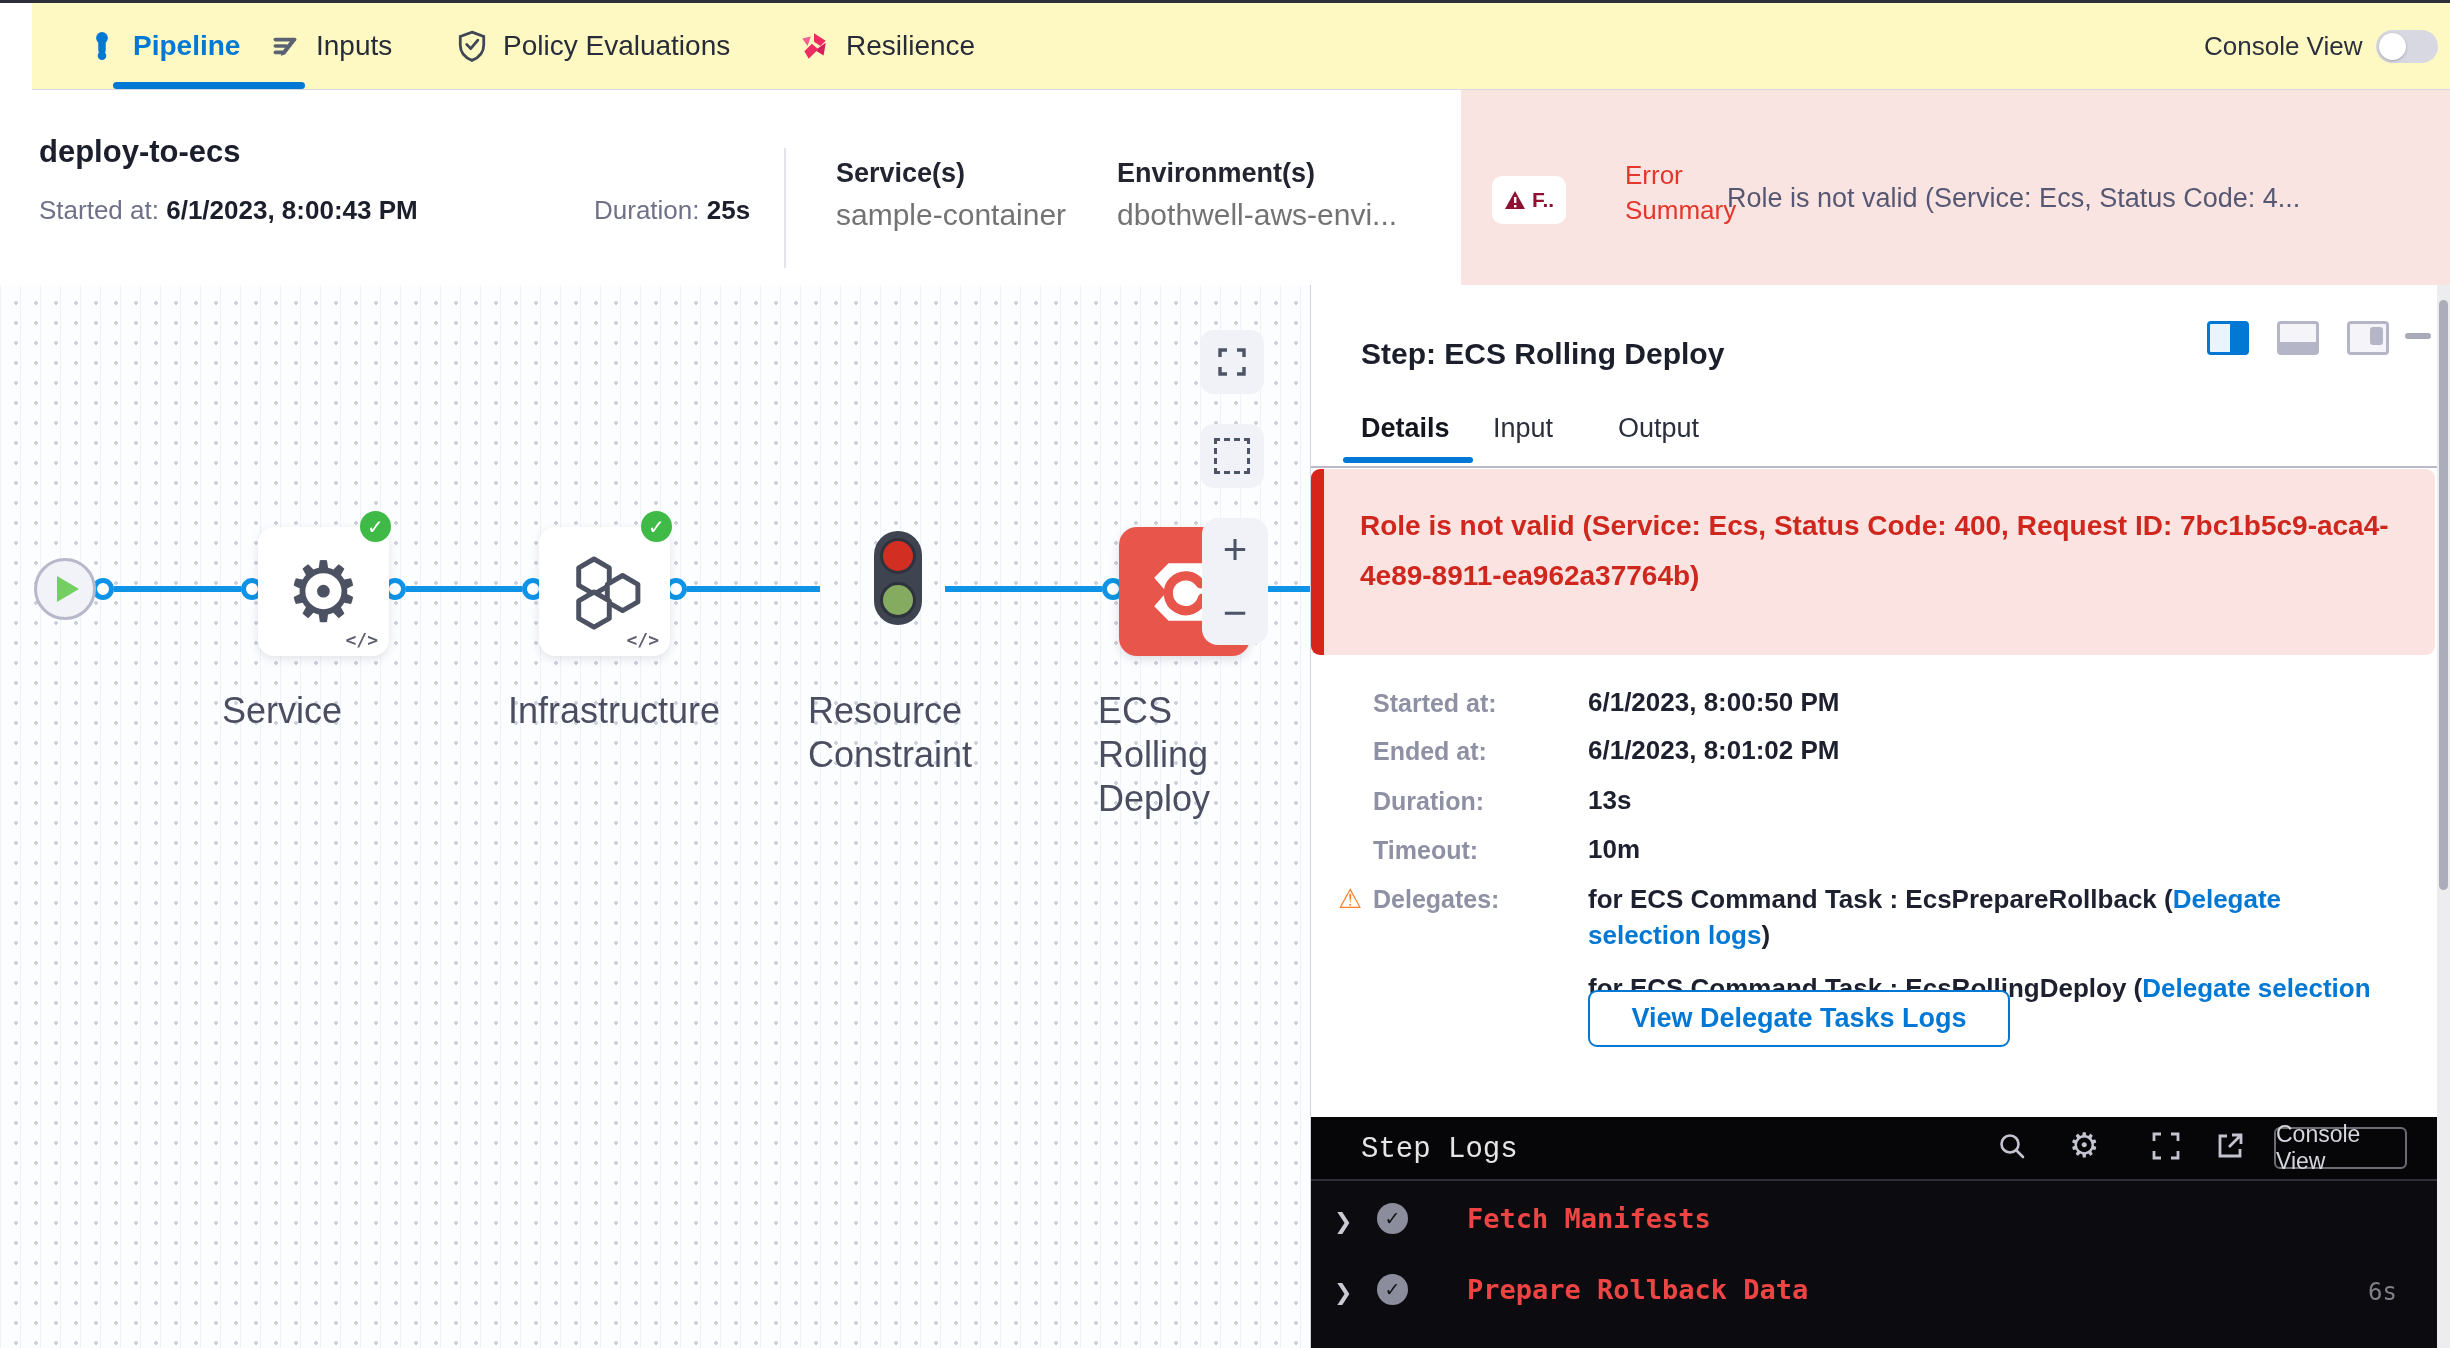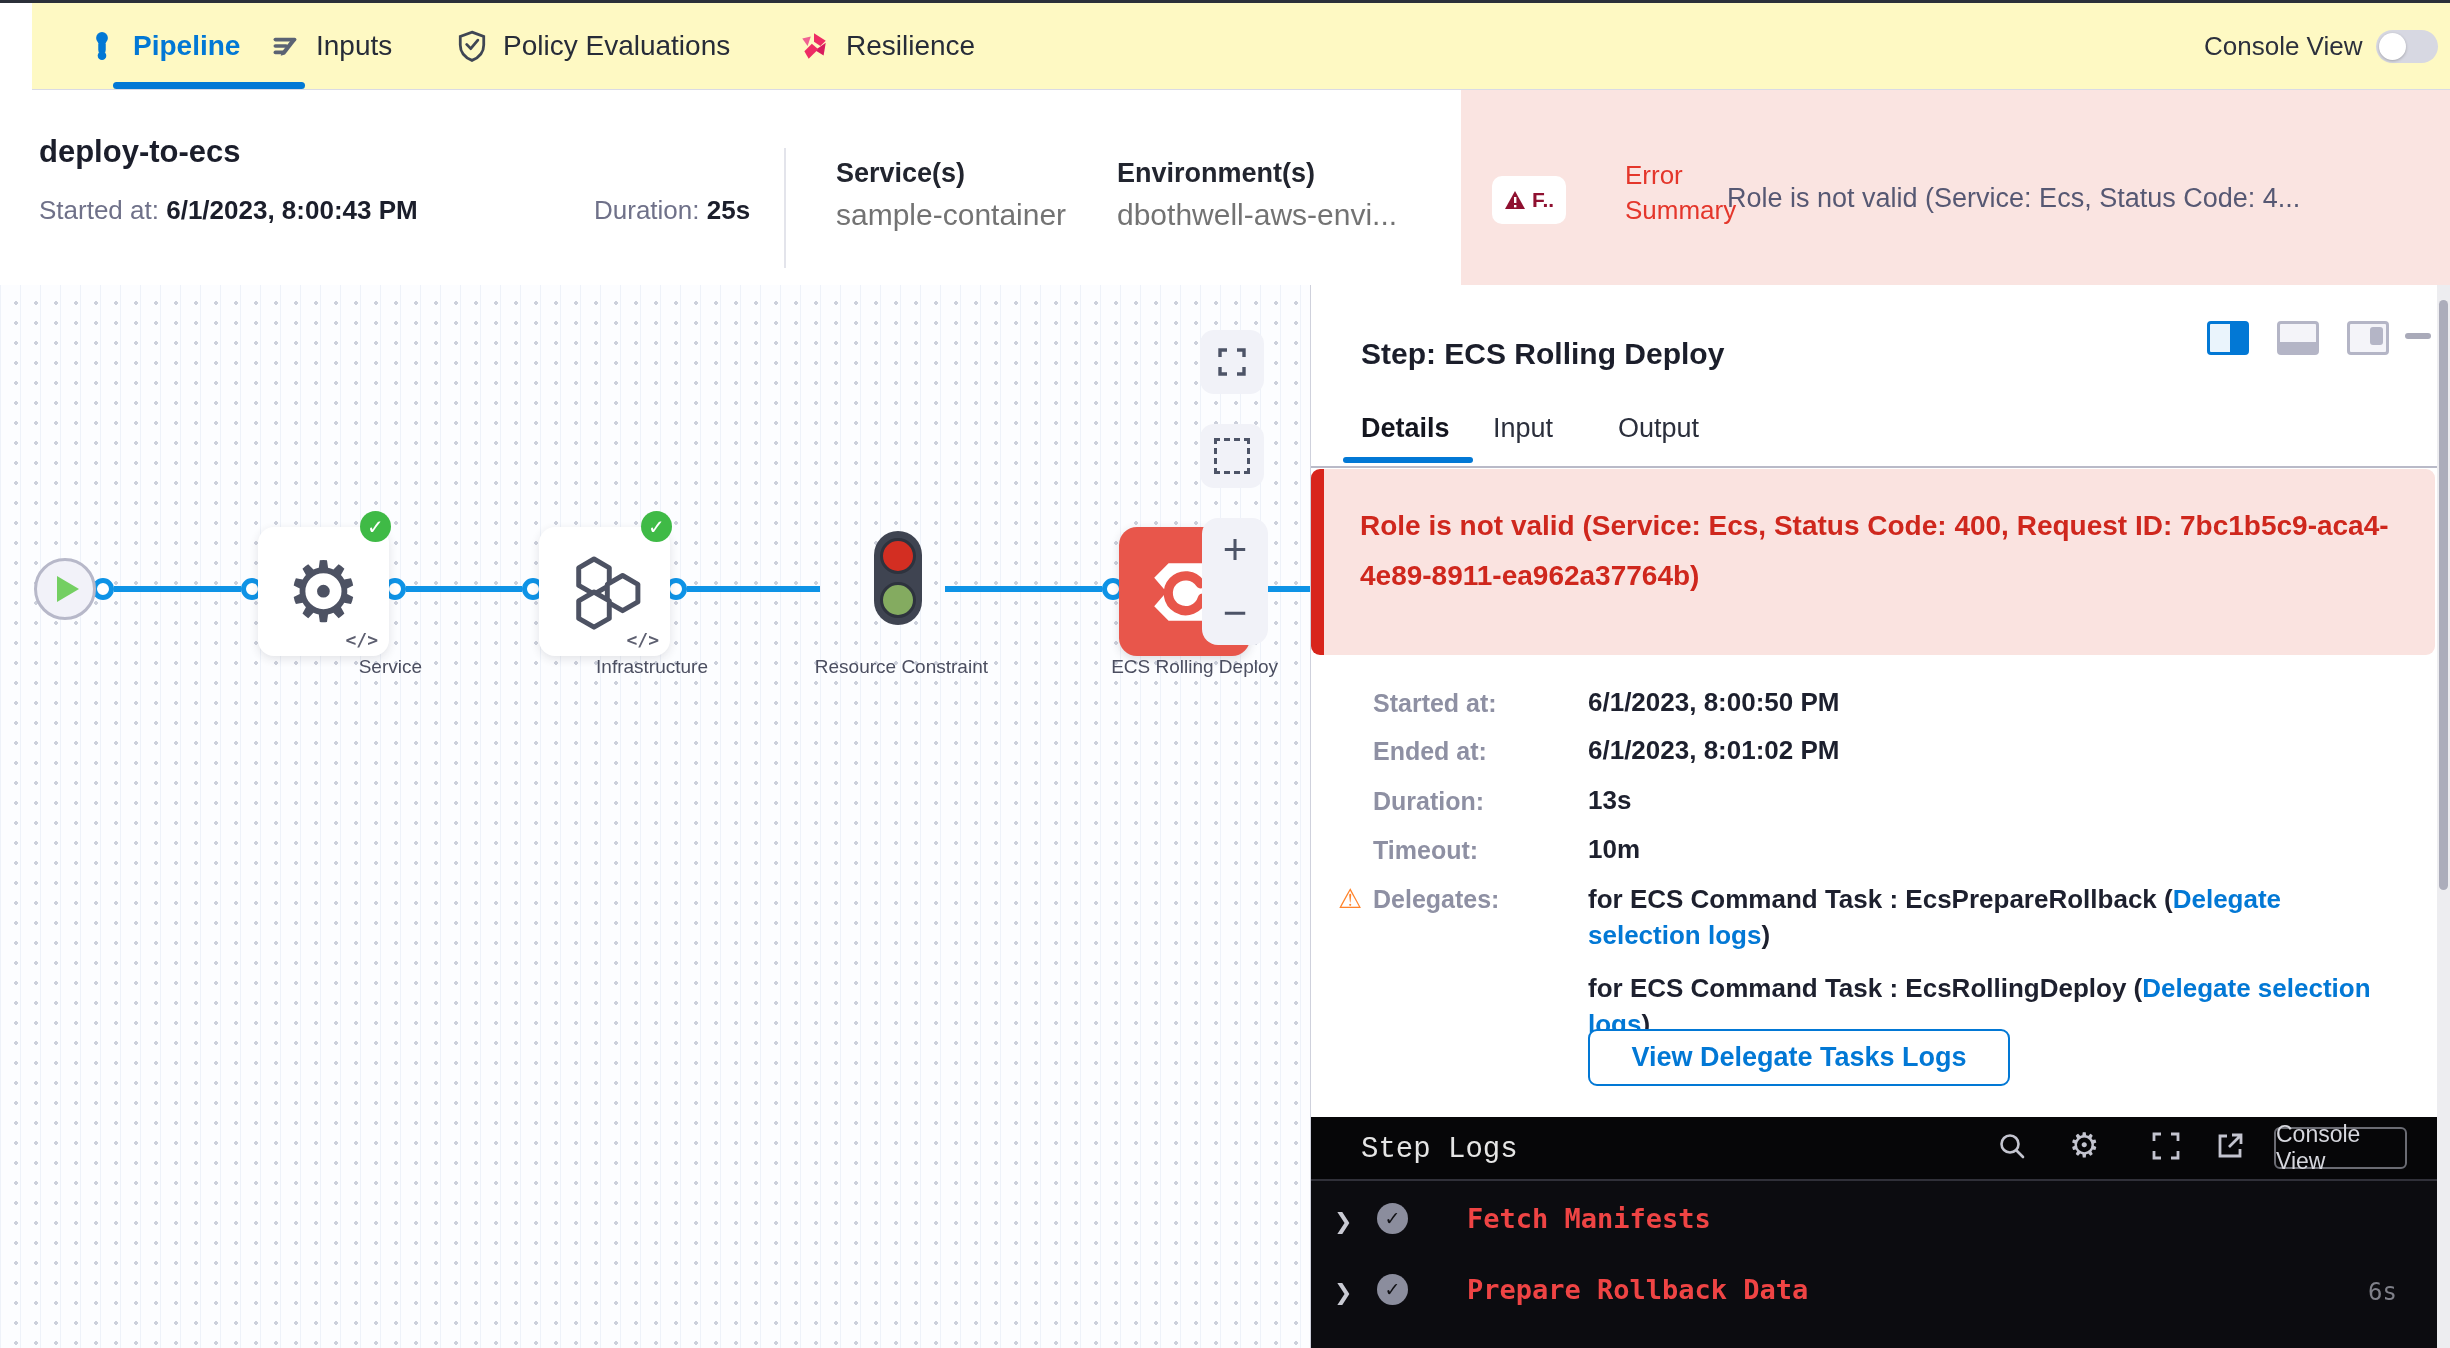--- a/index.html
+++ b/index.html
@@ -44,21 +44,21 @@
   .start{position:absolute;left:34px;top:273px;width:62px;height:62px;border-radius:50%;background:#f2f2f9;
          border:3px solid #b7b8c9;box-sizing:border-box;display:flex;align-items:center;justify-content:center;}
   .play{width:0;height:0;border-left:22px solid #74cf62;border-top:13px solid transparent;border-bottom:13px solid transparent;margin-left:6px;}
   .card{position:absolute;top:242px;width:131px;height:129px;background:#fff;border-radius:16px;
         box-shadow:0 3px 10px rgba(40,41,61,.12);display:flex;align-items:center;justify-content:center;}
   .card .code{position:absolute;right:11px;bottom:6px;font-family:"DejaVu Sans Mono",monospace;
               font-size:18px;font-weight:700;color:#5d5f70;}
   .badge-check{position:absolute;top:-16px;right:-2px;width:31px;height:31px;border-radius:50%;background:#3fba46;
                color:#fff;font-size:20px;font-weight:700;display:flex;align-items:center;justify-content:center;}
   .gear-glyph{font-size:84px;color:#4d5263;line-height:1;}
-  .node-label{position:absolute;top:360px;font-size:19px;line-height:44px;color:#4b4e60;text-align:right;}
+  .node-label{position:absolute;top:404px;font-size:36px;line-height:44px;color:#4b4e60;text-align:left;}
   .tlight{position:absolute;left:874px;top:246px;width:48px;height:94px;background:#3f4451;border-radius:26px;}
   .tlight .lamp{position:absolute;left:6px;width:36px;height:36px;border-radius:50%;}
   .ecs-card{position:absolute;left:1119px;top:242px;width:131px;height:129px;background:#e8564b;border-radius:18px;
             display:flex;align-items:center;justify-content:center;box-shadow:0 3px 10px rgba(40,41,61,.15);}
   .ctl{position:absolute;left:1200px;width:64px;height:64px;background:#f1f2f8;border-radius:14px;z-index:6;
        display:flex;align-items:center;justify-content:center;color:#4d5467;}
   .zoomctl{position:absolute;left:1202px;top:233px;width:66px;height:127px;background:#f1f2f8;border-radius:16px;z-index:6;
        display:flex;flex-direction:column;align-items:center;justify-content:space-around;color:#4d5467;}
   .zoomctl span{font-size:42px;line-height:1;cursor:pointer;}
   .marq{width:30px;height:30px;border:3px dashed #4d5467;position:relative;}
@@ -73,21 +73,21 @@
   .tab-divider{position:absolute;left:0;top:181px;width:1140px;height:2px;background:#b9bac8;}
   .errbox{position:absolute;left:0px;top:184px;width:1124px;height:186px;box-sizing:border-box;background:#fae3e0;
           border-left:13px solid #d8251c;border-radius:9px;padding:32px 36px;
           font-size:28px;font-weight:700;color:#cf271d;line-height:50px;}
   .d-label{position:absolute;left:62px;font-size:25px;font-weight:600;color:#8e90a3;}
   .d-value{position:absolute;left:277px;font-size:26px;font-weight:700;color:#1d202e;}
   .warn{position:absolute;left:27px;font-size:27px;color:#ff832b;}
   .delegates{position:absolute;left:277px;top:596px;width:800px;font-size:26px;font-weight:700;color:#1d202e;line-height:36px;}
   .delegates .row{margin-bottom:17px;}
   .delegates .lnk{color:#0278d5;cursor:pointer;}
-  .vbtn{position:absolute;left:277px;top:744px;width:418px;height:53px;border:2px solid #0278d5;border-radius:9px;
+  .vbtn{position:absolute;left:277px;top:705px;width:418px;height:53px;border:2px solid #0278d5;border-radius:9px;
         background:#fff;color:#0278d5;font-size:27px;font-weight:700;display:flex;align-items:center;justify-content:center;cursor:pointer;}
 
   
   .logs{position:absolute;left:0;top:832px;width:1140px;height:231px;background:#0c0c10;}
   .logs-head{position:absolute;left:0;top:0;width:1140px;height:62px;background:#060608;border-bottom:2px solid #303039;}
   .logs-title{position:absolute;left:50px;top:16px;font-size:29px;color:#e5e5e5;font-family:Liberation Mono, monospace;}
   .licon{position:absolute;top:12px;color:#c3c4cf;cursor:pointer;}
   .cv-btn{position:absolute;left:963px;top:10px;width:133px;height:42px;border:2px solid #6a6b73;border-radius:6px;
           box-sizing:border-box;color:#d6d7de;font-size:23px;display:flex;align-items:center;justify-content:center;cursor:pointer;}
   .log-row{position:absolute;left:0;width:1140px;height:44px;}

